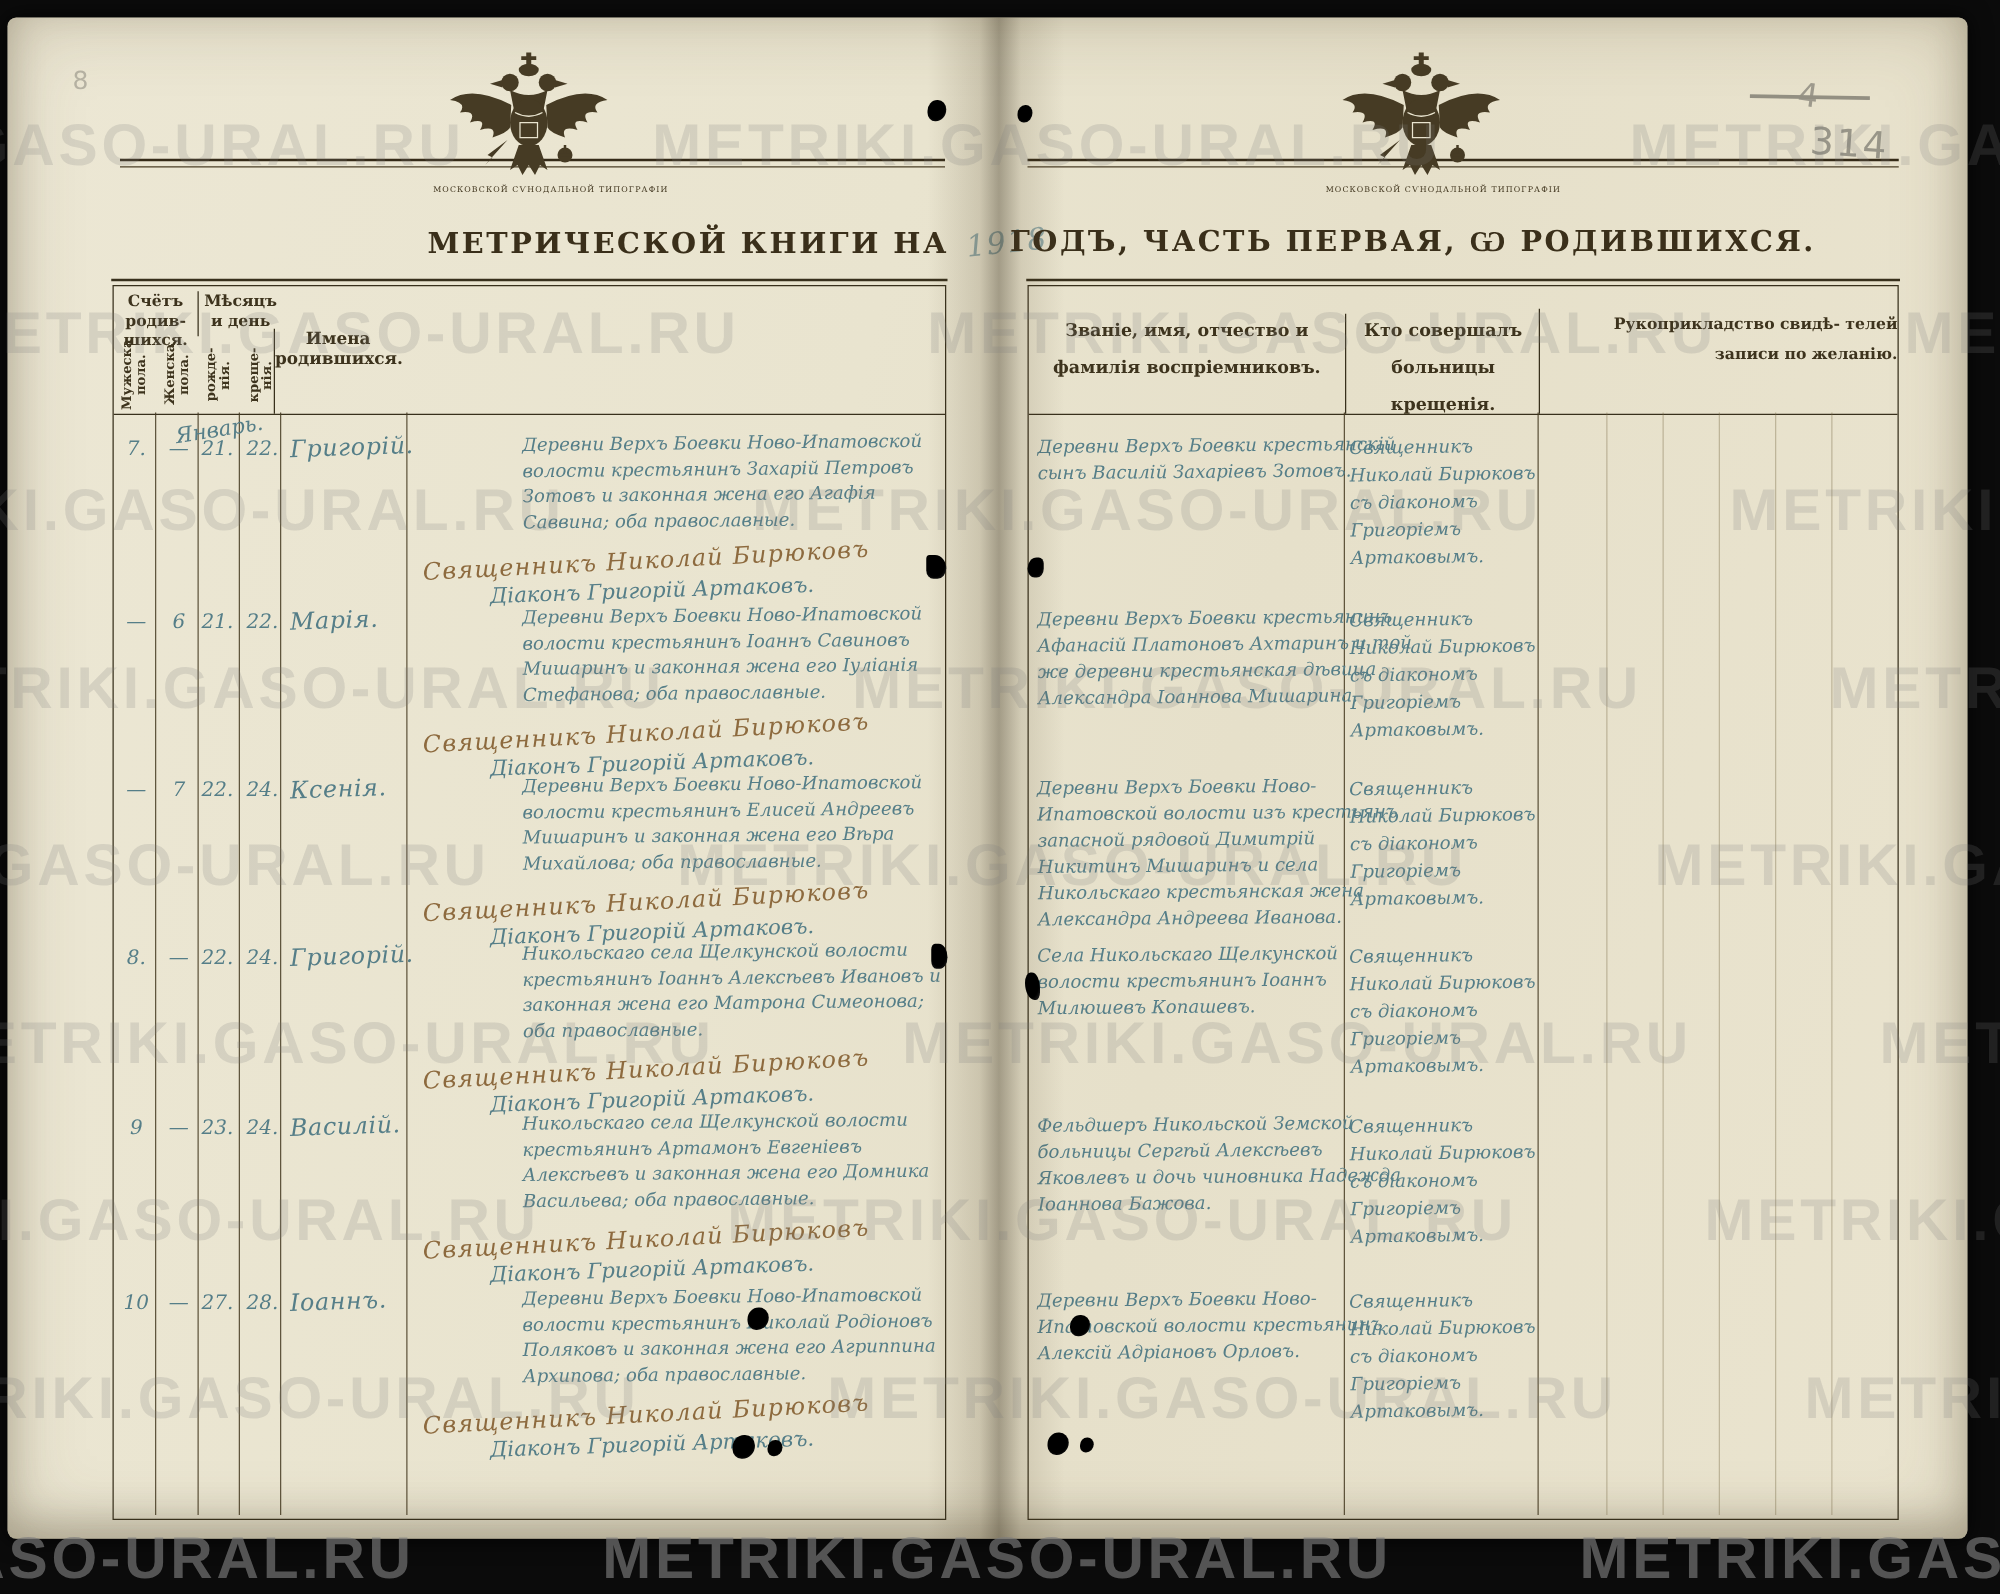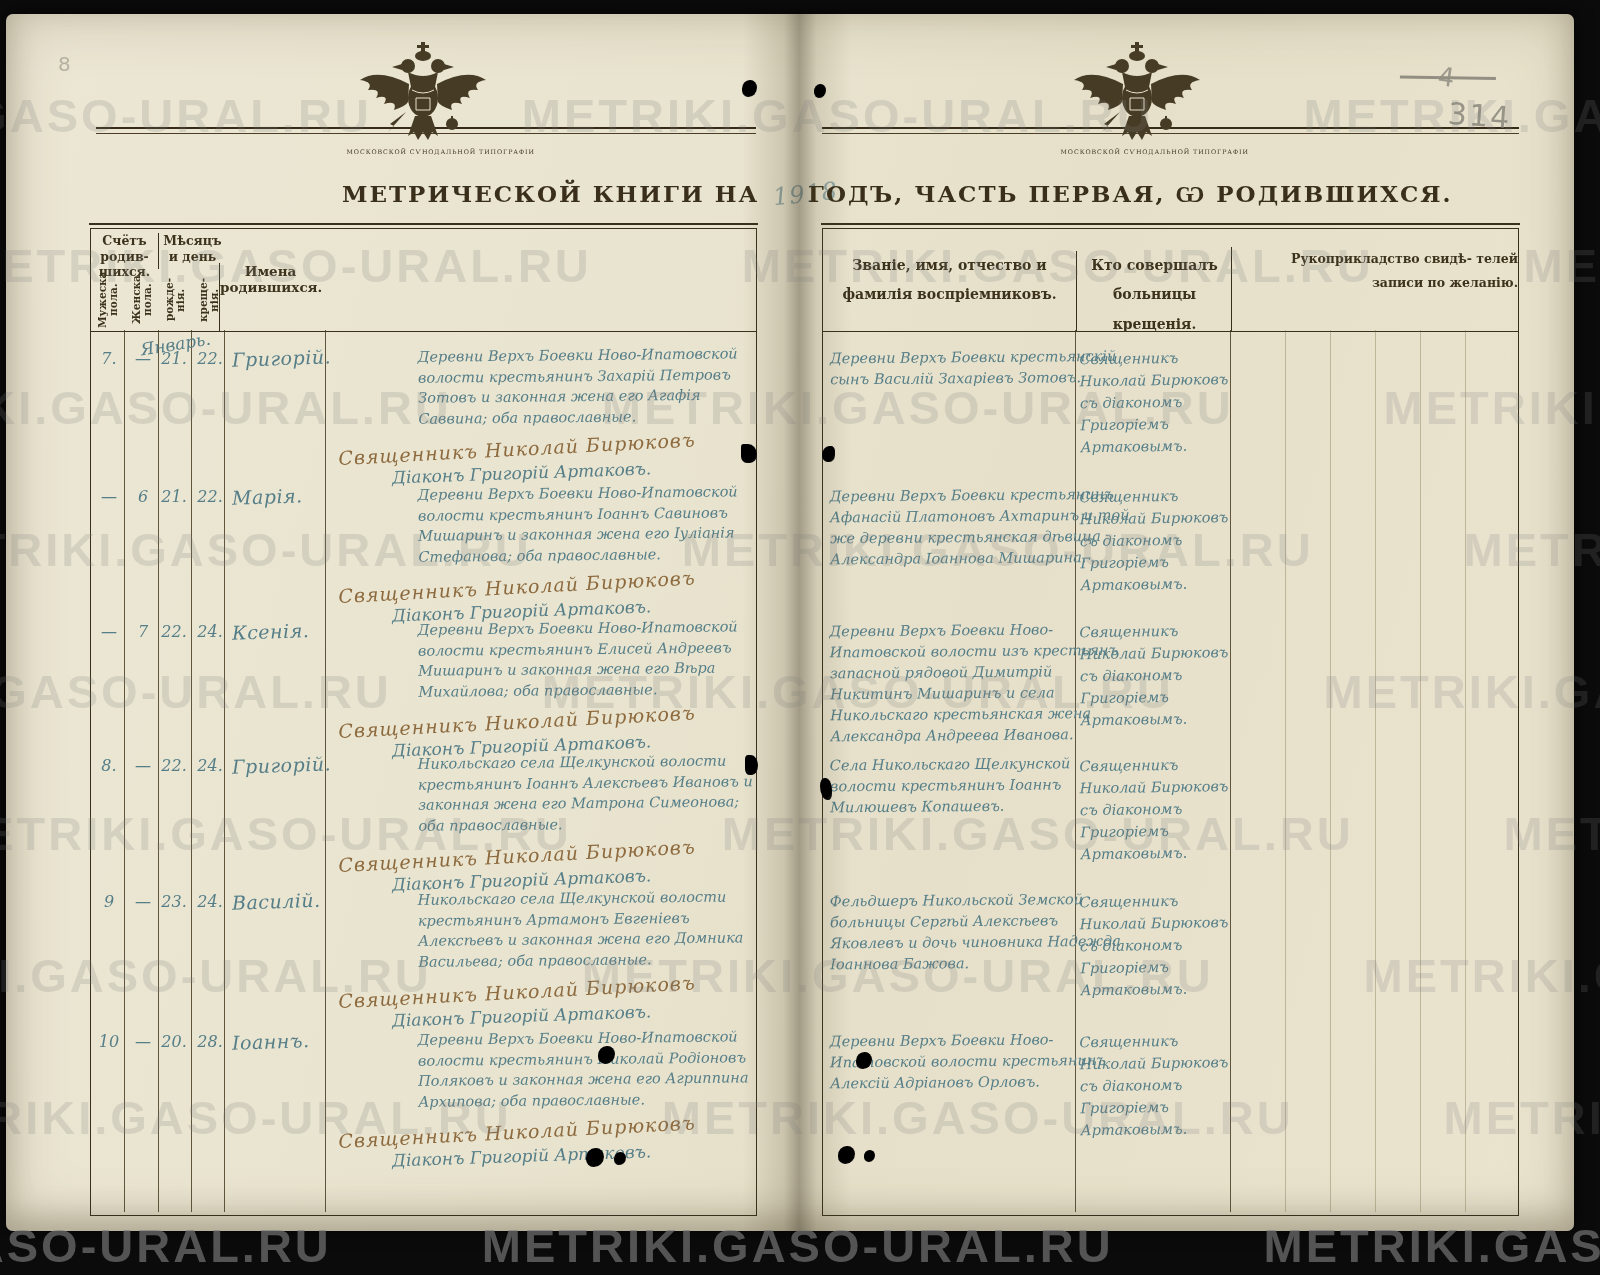--- a/index.html
+++ b/index.html
@@ -288,21 +288,21 @@
       <div class="sig-deacon hw">Діаконъ Григорій Артаковъ.</div>
     </div>
     <div class="godparents hw">Фельдшеръ Никольской Земской больницы Сергѣй Алексѣевъ Яковлевъ и дочь чиновника Надежда Іоаннова Бажова.</div>
     <div class="performer hw">Священникъ Николай Бирюковъ съ діакономъ Григоріемъ Артаковымъ.</div>
   </div>
 
   <div class="entry" style="top: 1028px;">
 
     <span class="c-male hw">10</span>
     <span class="c-female hw">—</span>
-    <span class="c-bd hw">20.</span>
+    <span class="c-bd hw">27.</span>
     <span class="c-cd hw">28.</span>
     <span class="c-name hw">Іоаннъ.</span>
     <div class="textcol">
       <div class="parents hw">Деревни Верхъ Боевки Ново-Ипатовской волости крестьянинъ Николай Родіоновъ Поляковъ и законная жена его Агриппина Архипова; оба православные.</div>
       <div class="sig-priest hw-brown">Священникъ Николай Бирюковъ</div>
       <div class="sig-deacon hw">Діаконъ Григорій Артаковъ.</div>
     </div>
     <div class="godparents hw">Деревни Верхъ Боевки Ново-Ипатовской волости крестьянинъ Алексій Адріановъ Орловъ.</div>
     <div class="performer hw">Священникъ Николай Бирюковъ съ діакономъ Григоріемъ Артаковымъ.</div>
   </div>

